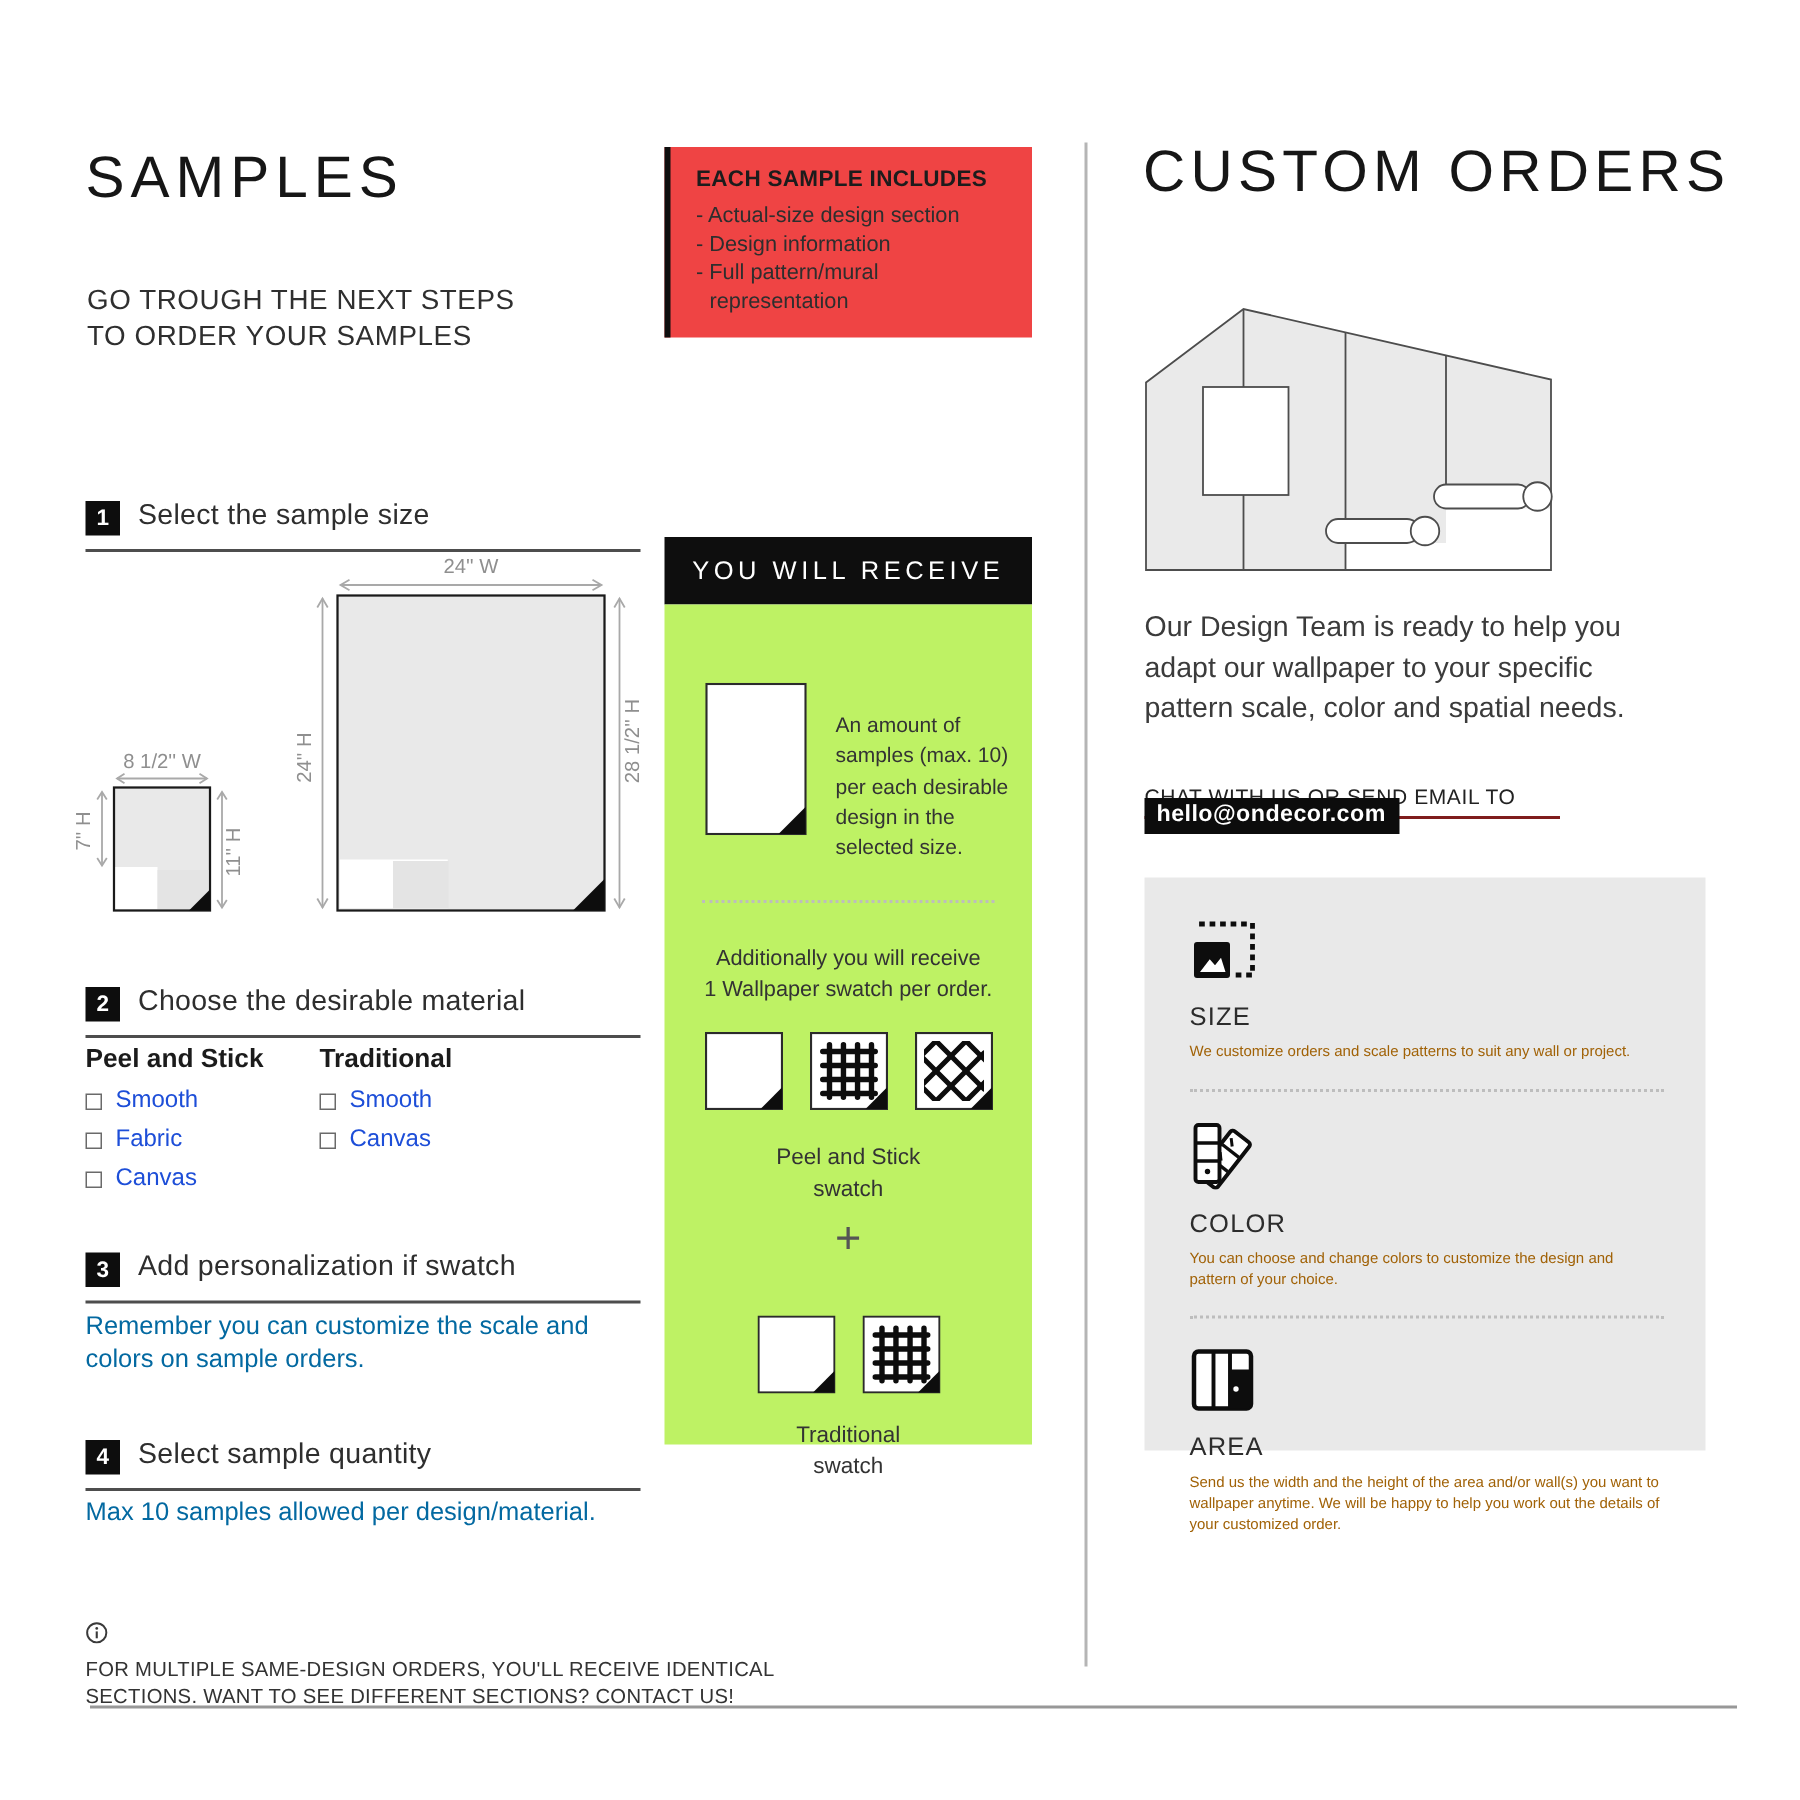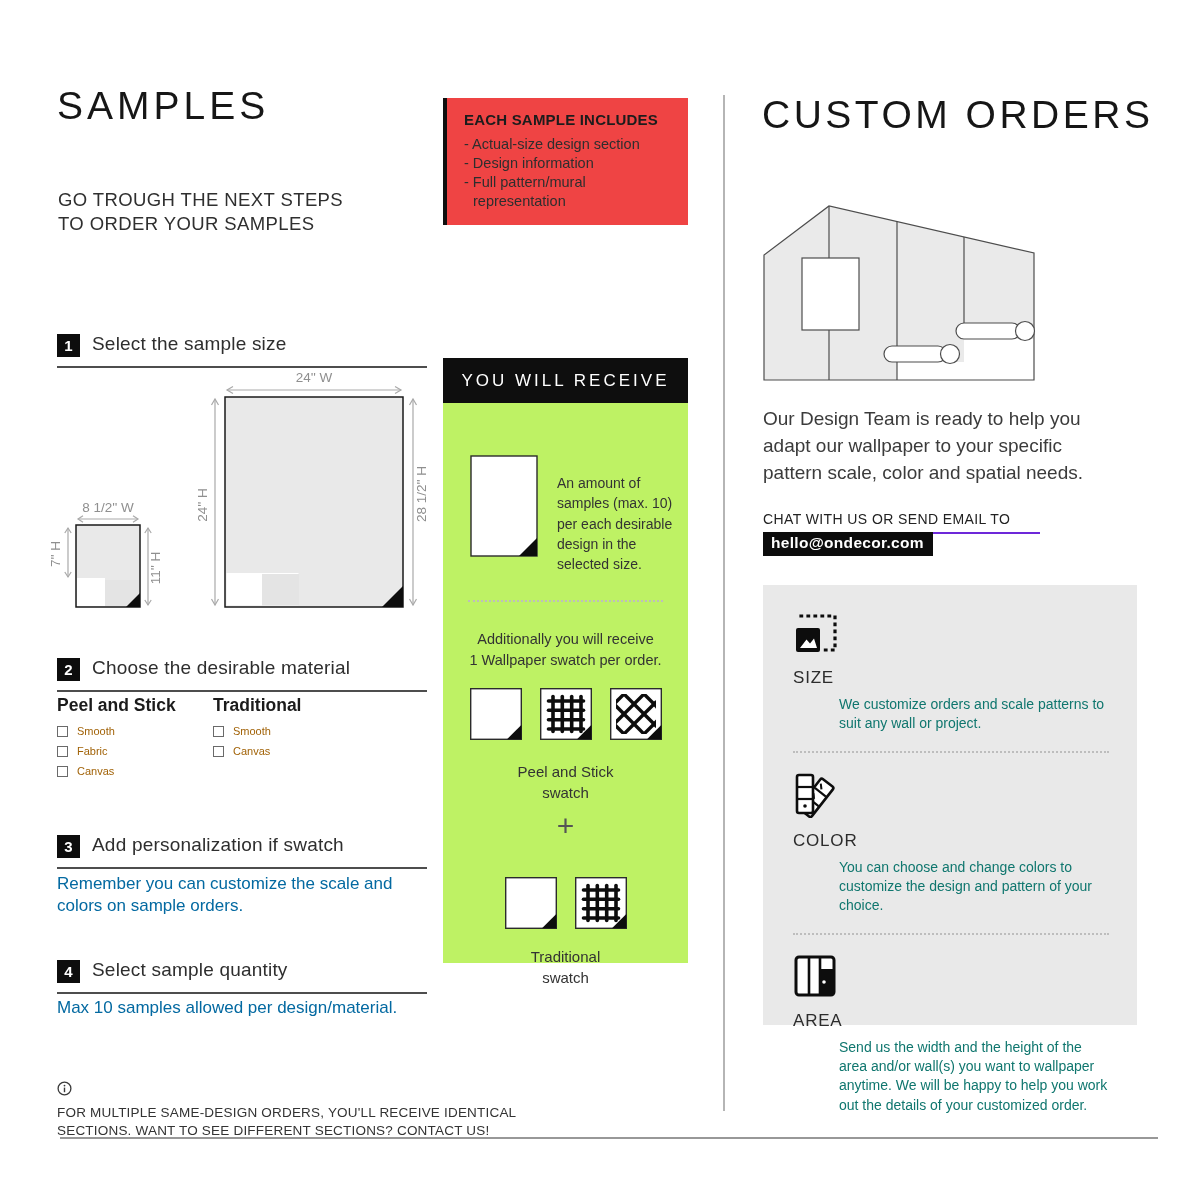--- a/index.html
+++ b/index.html
@@ -2,21 +2,21 @@
 <html><head>
 <meta charset="utf-8">
 <style>
   * { margin:0; padding:0; box-sizing:border-box; }
   html,body { background:#ffffff; }
   body { font-family:"Liberation Sans", sans-serif; color:#3a3a3a; }
   #page { position:relative; width:1200px; height:1200px; background:#fff; overflow:hidden; }
 
   
   .big-title { position:absolute; font-size:39px; font-weight:400; color:#161616; letter-spacing:4px; }
-  #samples-title { left:57px; top:84px; }
+  #samples-title { left:57px; top:97px; }
   #custom-title { left:762px; top:93px; letter-spacing:3.5px; }
 
   #intro { position:absolute; left:58px; top:188px; font-size:18.5px; line-height:1.28; letter-spacing:0.4px; color:#2f2f2f; }
 
   
   .step-head { position:absolute; left:57px; width:370px; display:flex; align-items:flex-start; gap:12px;
                border-bottom:2px solid #4d4d4d; padding-bottom:9px; }
   .step-num { width:23px; height:23px; background:#0d0d0d; color:#fff; font-size:15px; font-weight:700;
               display:flex; align-items:center; justify-content:center; flex:0 0 23px; }
   .step-label { font-size:19px; color:#2e2e2e; letter-spacing:0.2px; margin-top:-1px; }
@@ -25,21 +25,21 @@
   .note-text { position:absolute; left:57px; font-size:17px; line-height:1.32; color:#0369a1; }
   #step3-text { top:873px; width:345px; }
   #step4-text { top:997px; width:380px; }
 
   
   .mat-col { position:absolute; top:695px; }
   #mat-peel { left:57px; } #mat-trad { left:213px; }
   .mat-title { font-size:17.5px; font-weight:700; color:#1b1b1b; margin-bottom:9px; }
   .cb-row { display:flex; align-items:center; gap:9px; margin-bottom:8px; }
   .cb { width:11px; height:11px; border:1.5px solid #6a6a6a; background:#fff; flex:0 0 11px; }
-  .cb-label { font-size:11px; color:#a16207; }
+  .cb-label { font-size:16px; color:#1d4ed8; }
 
   
   #footnote { position:absolute; left:57px; top:1080px; width:500px; display:flex; gap:8px;flex-direction:column; }
   #footnote .lines { font-size:13.5px; line-height:1.35; color:#333; letter-spacing:0.2px; }
 
   
   #includes-box { position:absolute; left:443px; top:98px; width:245px; background:#ef4444;
                   border-left:4px solid #0f0f0f; padding:13px 14px 15px 17px; }
   #includes-box .t { font-size:15px; font-weight:700; color:#1c1c1c; letter-spacing:0.2px; margin-bottom:7px; }
   #includes-box .it { font-size:14.5px; color:#2e2e2e; line-height:1.3; padding-left:9px; text-indent:-9px; }
@@ -55,28 +55,28 @@
   #recv-add { position:absolute; left:0; top:226px; width:100%; text-align:center; font-size:14.5px; line-height:1.45; color:#333; }
   .swatch-row { position:absolute; left:0; width:100%; display:flex; justify-content:center; gap:18px; }
   #swatch-row-1 { top:285px; } #swatch-row-2 { top:474px; }
   .center-label { position:absolute; left:0; width:100%; text-align:center; font-size:15px; line-height:1.4; color:#333; }
   #peel-label { top:358px; } #trad-label { top:543px; }
   #plus { position:absolute; left:0; top:406px; width:100%; text-align:center; font-size:30px; font-weight:300; color:#555; }
 
   
   #house { position:absolute; left:763px; top:196px; }
   #design-paragraph { position:absolute; left:763px; top:406px; width:362px; font-size:19px; line-height:1.42; color:#3b3b3b; }
-  #chat-label { position:absolute; left:763px; top:511px; font-size:14px; letter-spacing:0.4px; color:#222;
-                border-bottom:2px solid #6d28d9; padding:0 30px 5px 0; }
+  #chat-label { position:absolute; left:763px; top:523px; font-size:14px; letter-spacing:0.4px; color:#222;
+                border-bottom:2px solid #7f1d1d; padding:0 30px 5px 0; }
   #email-badge { position:absolute; left:763px; top:532px; background:#0c0c0c; color:#fff; font-size:15.5px;
                  font-weight:700; letter-spacing:0.3px; padding:2px 9px 4px 8px; }
-  #features-box { position:absolute; left:763px; top:585px; width:374px; height:440px; background:#e9e9e9;
+  #features-box { position:absolute; left:763px; top:585px; width:374px; height:382px; background:#e9e9e9;
                   padding:26px 28px 0 30px; }
   .feature .f-title { font-size:17px; letter-spacing:0.8px; color:#2c2c2c; margin:13px 0 7px 0; }
-  .feature .f-text { font-size:14px; line-height:1.38; color:#0f766e;margin-left:46px; }
+  .feature .f-text { font-size:10px; line-height:1.38; color:#a16207; }
   .f-div { margin:17px 0 19px 0; }
   #feat-size .f-text { max-width:300px; }
   #feat-color .f-text { max-width:310px; }
   #feat-area .f-text { max-width:330px; }
 
   
   #v-divider { position:absolute; left:723px; top:95px; width:2px; height:1016px; background:#b5b5b5; }
   #bottom-rule { position:absolute; left:60px; top:1137px; width:1098px; height:2px; background:#989898; }
 
   svg { display:block; }

